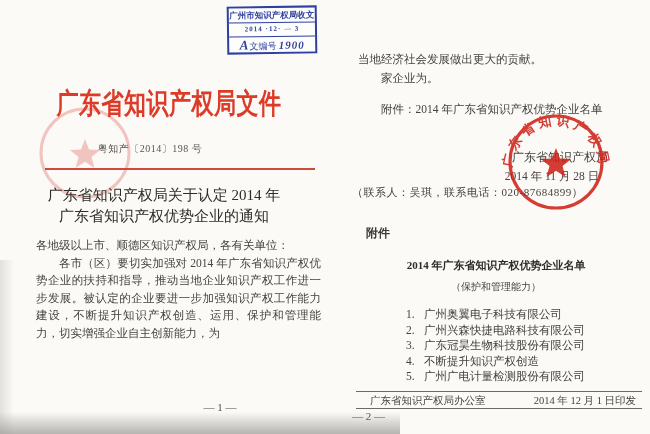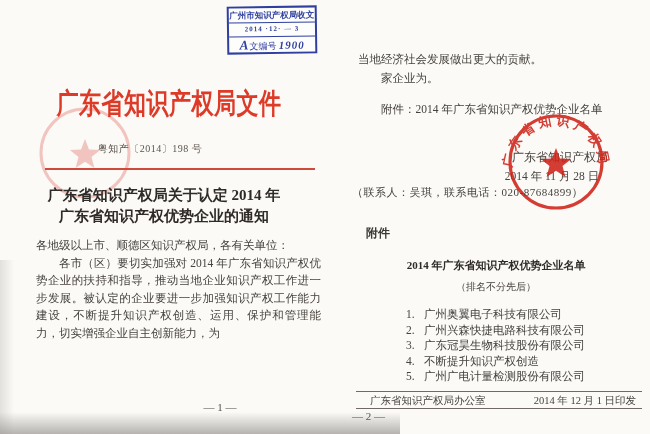--- a/index.html
+++ b/index.html
@@ -25,21 +25,21 @@
   .hand-a{font-style:italic;font-weight:bold;font-size:13px;margin-right:1px;}
   .org-title{
     left:36px;top:84px;width:266px;text-align:center;white-space:nowrap;
     font-size:22px;font-weight:bold;color:#dd3a28;letter-spacing:.5px;
     transform:scaleY(1.3);transform-origin:top center;
   }
   .doc-number{left:40px;top:142px;width:220px;text-align:center;
     font-size:10px;color:#5d544c;letter-spacing:.5px;}
   .red-line{left:45px;top:168px;width:270px;height:2px;background:#cf4a3c;}
   .notice-title{left:18px;top:185px;width:292px;text-align:center;
-    font-size:15px;font-weight:bold;color:#2f2b28;line-height:21px;}
+    font-size:15px;font-weight:normal;color:#2f2b28;line-height:21px;}
   .body-left{left:36px;top:237px;width:285px;font-size:11.5px;line-height:17.6px;
     text-align:justify;color:#46423e;}
   .body-left p{margin:0;}
   .indent{text-indent:2em;}
   .pagenum-1{left:180px;top:401px;width:80px;text-align:center;font-size:11px;color:#55504b;}
   
   .body-right{left:358px;top:50px;width:284px;font-size:11.5px;line-height:19px;
     text-align:justify;color:#46423e;}
   .body-right p{margin:0;}
   .gap{height:12px;}
@@ -119,21 +119,21 @@
     <text font-size="13" fill="#cf2318" letter-spacing="4" font-weight="bold">
       <textPath href="#sealArc" startOffset="50%" text-anchor="middle">广东省知识产权局</textPath>
     </text>
     <polygon transform="translate(60,64)" fill="#cf2318" points="0,-16 -4,-5.5 -15.2,-4.9 -6.5,2.1 -9.4,12.9 0,6.8 9.4,12.9 6.5,2.1 15.2,-4.9 4,-5.5"></polygon>
   </svg>
 
   <div class="abs contact">（联系人：吴琪，联系电话：020-87684899）</div>
 
   <div class="abs attach-label">附件</div>
   <div class="abs attach-title">2014 年广东省知识产权优势企业名单</div>
-  <div class="abs attach-subtitle">（排名不分先后）</div>
+  <div class="abs attach-subtitle">（保护和管理能力）</div>
 
   <div class="abs company-list">
     <div class="company-row">
       <span class="company-no">1.</span>
       <span>广州奥翼电子科技有限公司</span>
     </div>
     <div class="company-row">
       <span class="company-no">2.</span>
       <span>广州兴森快捷电路科技有限公司</span>
     </div>

